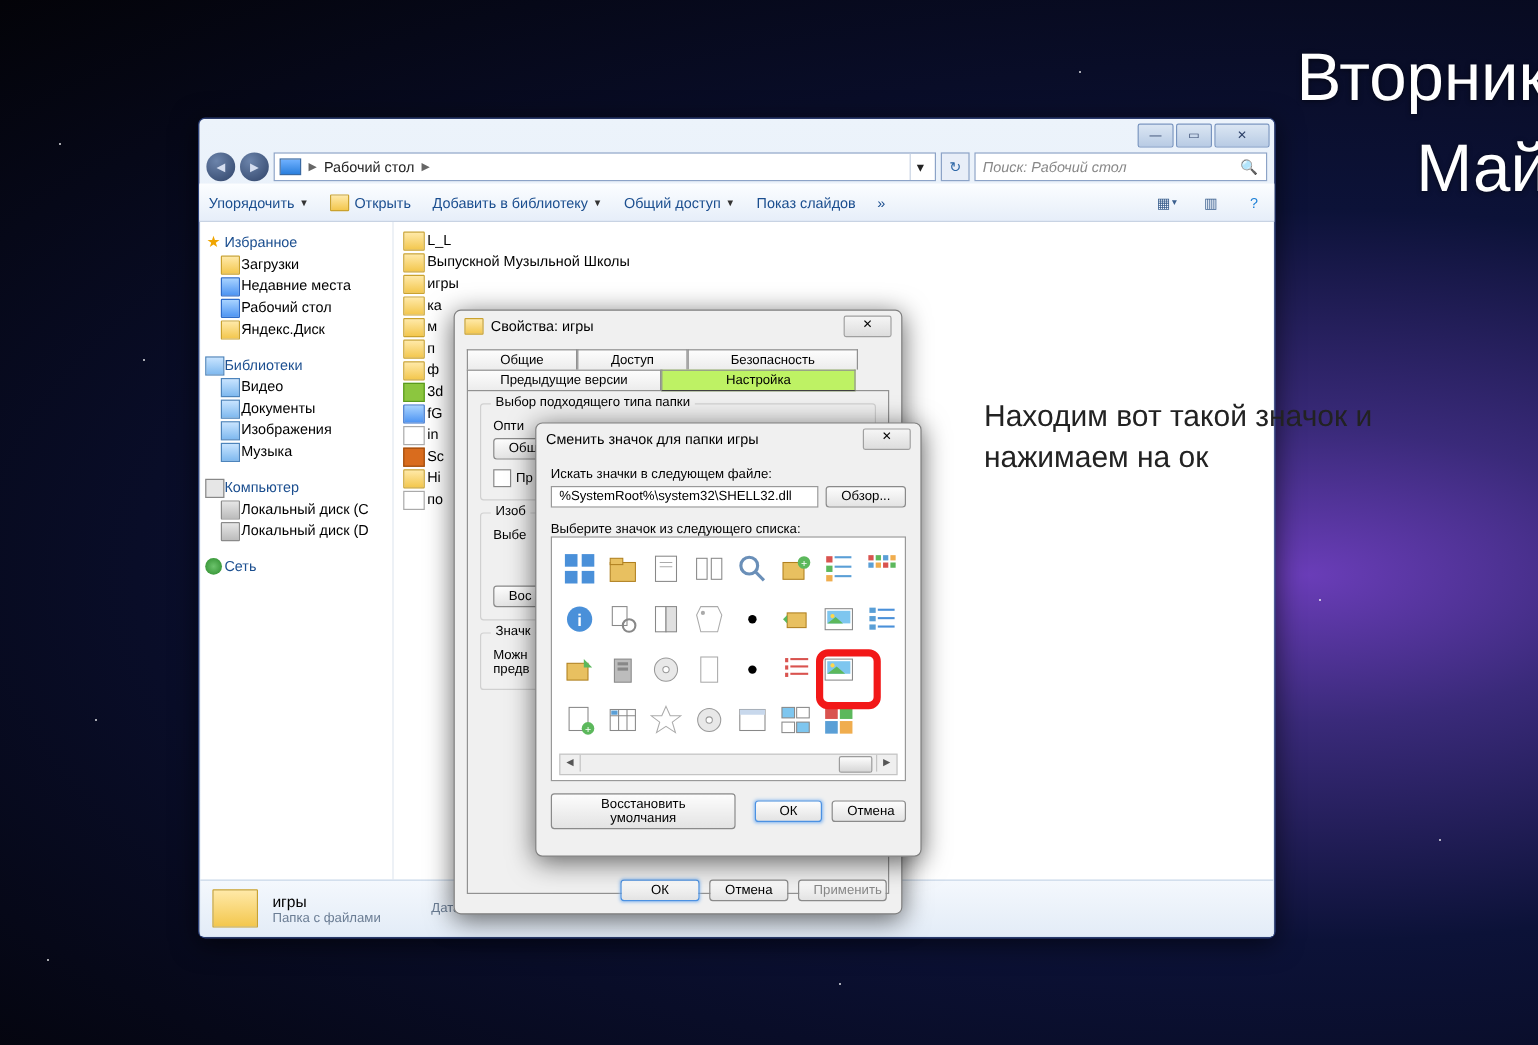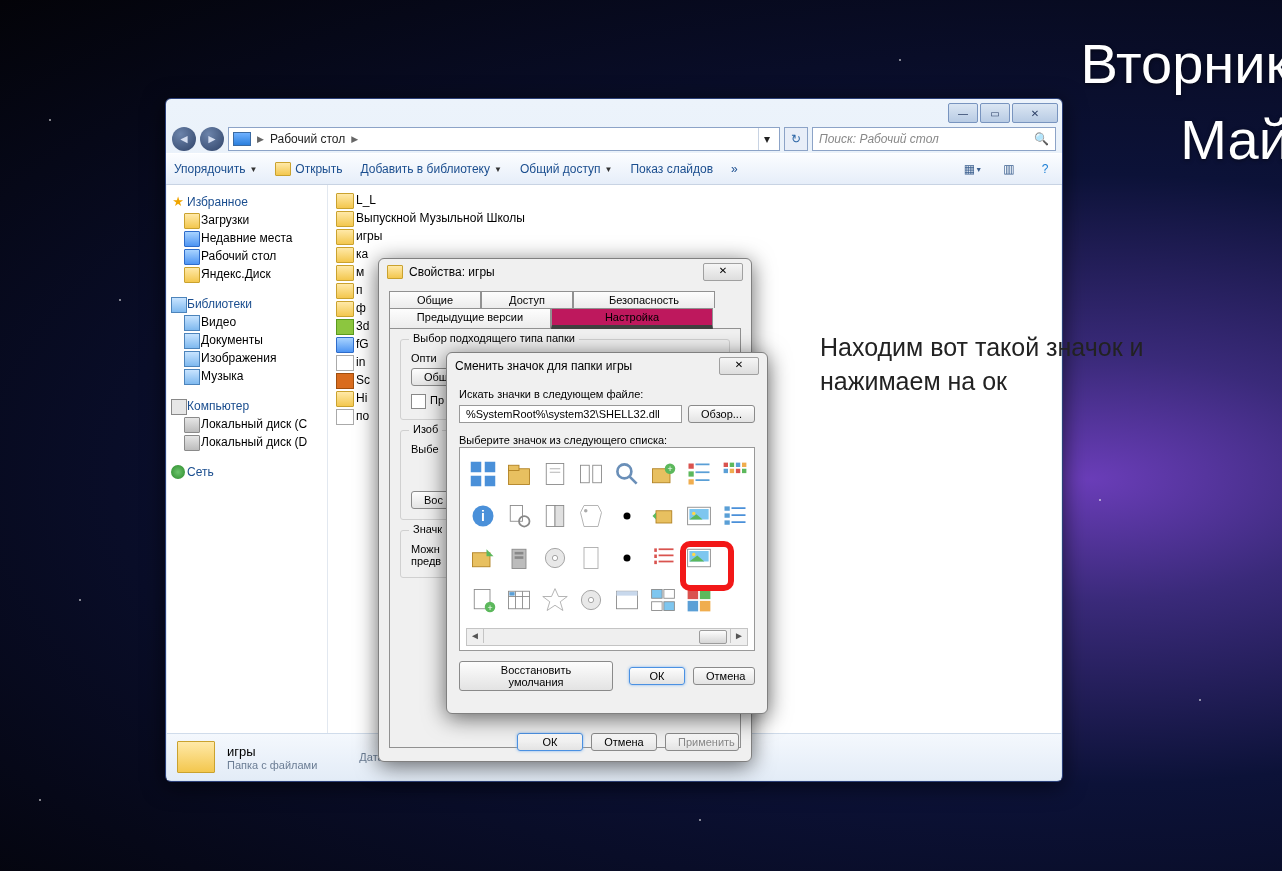--- a/index.html
+++ b/index.html
@@ -54,21 +54,21 @@
 .details .dtype{color:#6b7d94;font-size:11px}
 .details .dmeta{color:#6b7d94;font-size:11px;margin-left:30px}
 
 
 .props{left:378px;top:258px;width:372px;height:502px;background:#f0f0f0;border:1px solid #808080;border-radius:6px}
 .props .ptitle{height:26px;display:flex;align-items:center;padding:0 8px;gap:6px;font-size:12px}
 .props .pclose{margin-left:auto;width:38px;height:16px;border:1px solid #a0a0a0;border-radius:2px;background:linear-gradient(#f5f5f5,#ddd);text-align:center;font-size:10px;line-height:14px}
 .tabs{padding:6px 10px 0}
 .tabrow{display:flex}
 .tab{border:1px solid #919191;border-bottom:none;background:linear-gradient(#fdfdfd,#ececec);padding:2px 0;font-size:11px;text-align:center;position:relative}
-.tab.active{background:#be185d;border-bottom:4px solid #404040;margin-bottom:-1px;z-index:2}
+.tab.active{background:#bef264;border-bottom:1px solid #404040;margin-bottom:-1px;z-index:2}
 .tabbody{border:1px solid #919191;background:#f0f0f0;padding:10px;height:398px;position:relative}
 .group{border:1px solid #d0d0d0;border-radius:3px;padding:12px 10px 10px;margin-bottom:10px;position:relative}
 .group .glabel{position:absolute;top:-8px;left:8px;background:#f0f0f0;padding:0 4px;font-size:11px}
 .wbtn{background:linear-gradient(#fdfdfd,#e3e3e3);border:1px solid #8a8a8a;border-radius:3px;padding:2px 12px;font-size:11px;cursor:default}
 .wbtn.def{border:1px solid #4b91e2;box-shadow:0 0 3px #7fb4f0}
 .checkbox{width:13px;height:13px;border:1px solid #888;background:#fff;display:inline-block;vertical-align:middle;margin-right:4px}
 .btnrow{position:absolute;bottom:10px;right:12px;display:flex;gap:8px}
 
 
 .iconDlg{left:446px;top:352px;width:320px;height:360px;background:#f0f0f0;border:1px solid #808080;border-radius:6px}

